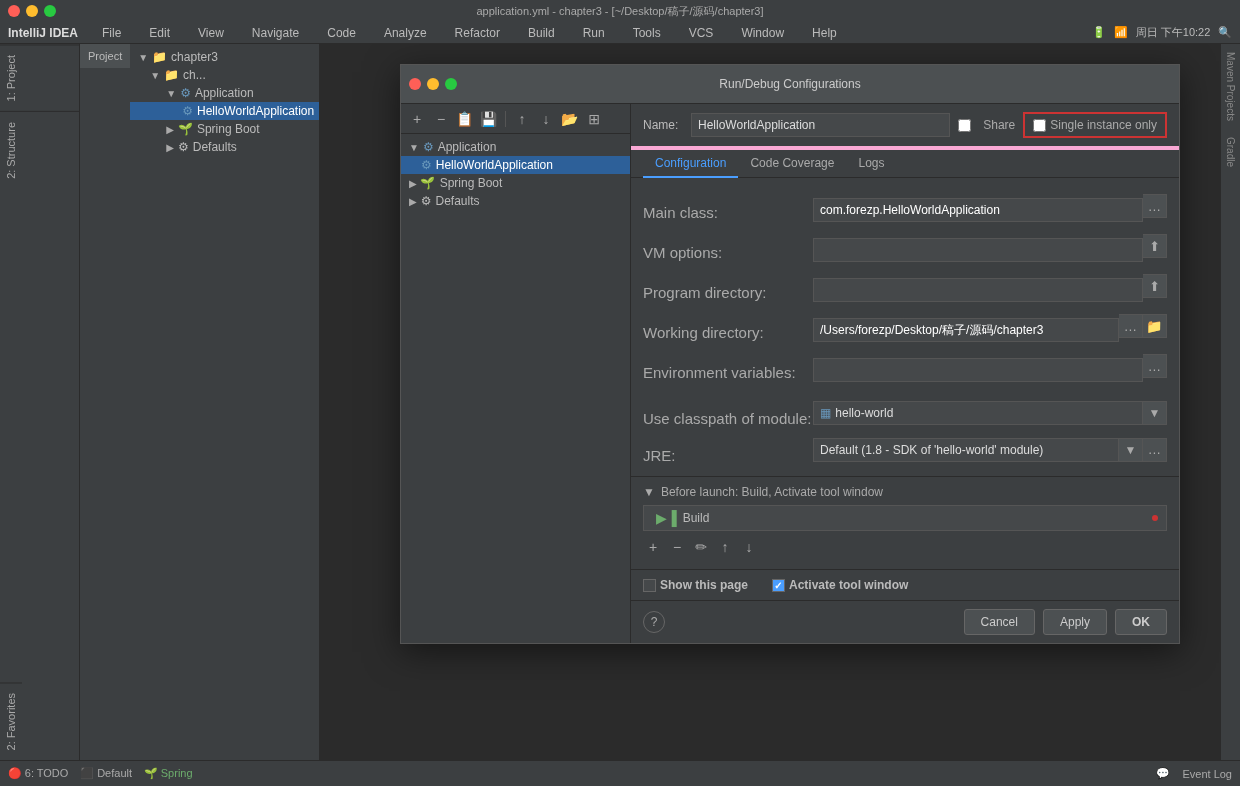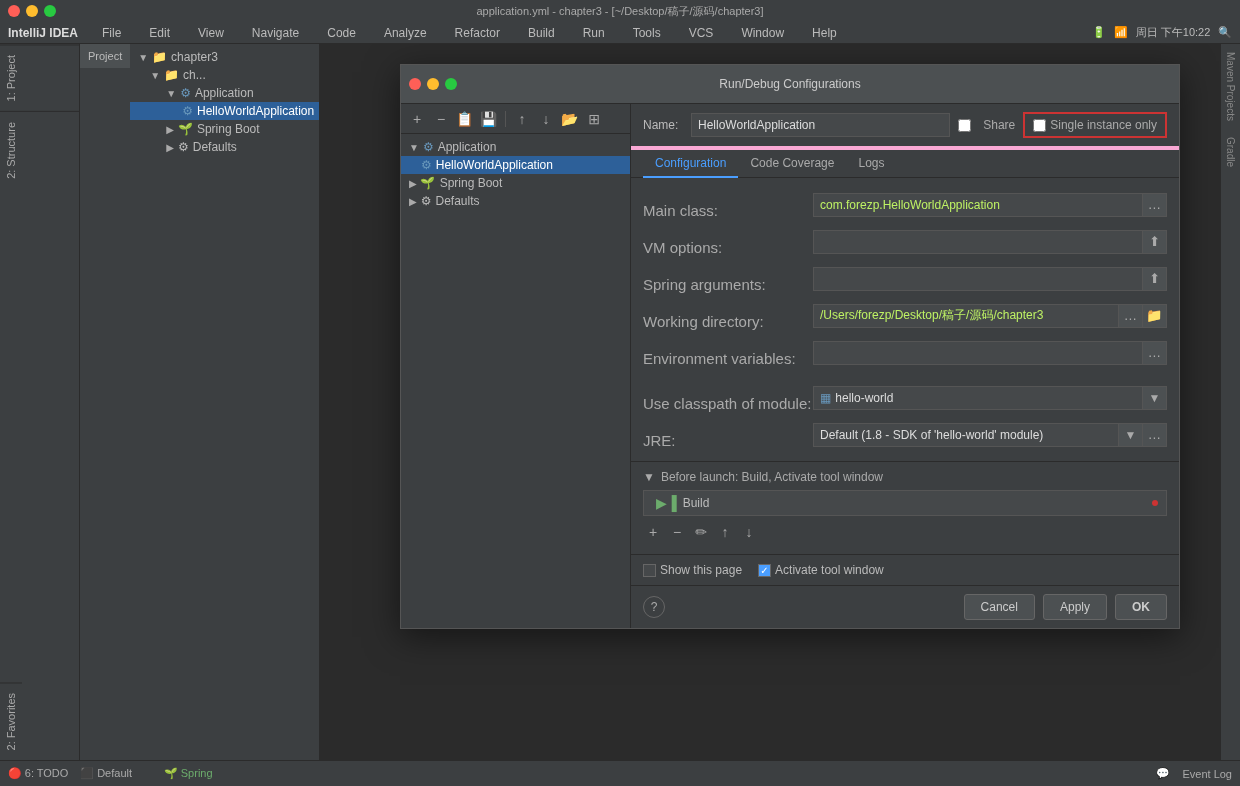--- a/index.html
+++ b/index.html
@@ -291,24 +291,25 @@
       color: #aaaaaa;
       font-size: 15px;
       flex-shrink: 0;
       margin-top: 12px;
     }
     .form-input {
       flex: 1;
       height: 24px;
       background: #45484a;
       border: 1px solid #555555;
-      color: #bef264;
+      color: #ffffff;
       font-size: 12px;
       padding: 0 6px;
       outline: none;
+      margin-top: 8px;
     }
     .form-input-btn {
       width: 24px;
       height: 24px;
       background: #4c5052;
       border: 1px solid #555555;
       border-left: none;
       color: #aaaaaa;
       cursor: pointer;
       display: flex;
@@ -406,23 +407,24 @@
       display: flex;
       align-items: center;
       justify-content: center;
       font-size: 14px;
     }
 
     
     .bottom-options {
       display: flex;
       align-items: center;
-      gap: 16px;
+      gap: 24px;
       padding: 8px 12px;
       border-top: 1px solid #2b2b2b;
+      font-weight: bold;
     }
 
     
     .dialog-footer {
       display: flex;
       justify-content: flex-end;
       align-items: center;
       padding: 8px 12px;
       gap: 8px;
       border-top: 1px solid #2b2b2b;
@@ -660,21 +662,21 @@
               <button class="form-input-btn">…</button>
             </div>
 
             <div class="form-row">
               <span class="form-label">VM options:</span>
               <input class="form-input" type="text" value="" style="">
               <button class="form-input-btn">⬆</button>
             </div>
 
             <div class="form-row">
-              <span class="form-label">Spring arguments:</span>
+              <span class="form-label">Program directory:</span>
               <input class="form-input" type="text" value="" style="">
               <button class="form-input-btn">⬆</button>
             </div>
 
             <div class="form-row">
               <span class="form-label">Working directory:</span>
               <input class="form-input" type="text" value="/Users/forezp/Desktop/稿子/源码/chapter3" style="">
               <button class="form-input-btn">…</button>
               <button class="form-input-btn">📁</button>
             </div>
@@ -749,18 +751,18 @@
 
   <div class="right-panel">
     <div class="right-tab">Maven Projects</div>
     <div class="right-tab">Gradle</div>
   </div>
 </div>
 
 <div class="statusbar">
   <span>🔴 <span>6: TODO</span></span>
   <span>⬛ <span>Default</span></span>
-  <span style="color:#6cac6c;margin-left:20px;">🌱 <span>Spring</span></span>
+  <span style="color:#6cac6c;">🌱 <span>Spring</span></span>
   <div class="statusbar-right">
     <span>💬</span>
     <span>Event Log</span>
   </div>
 </div>
 
 </body></html>

